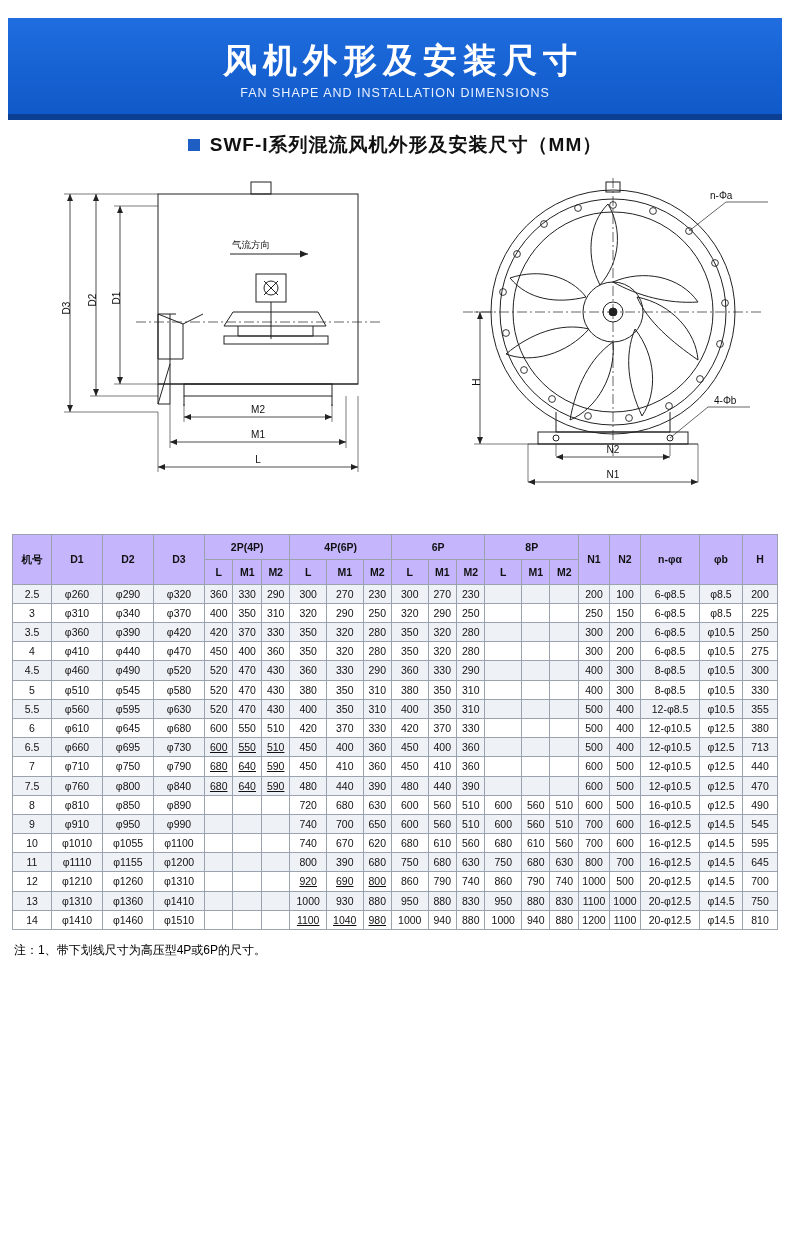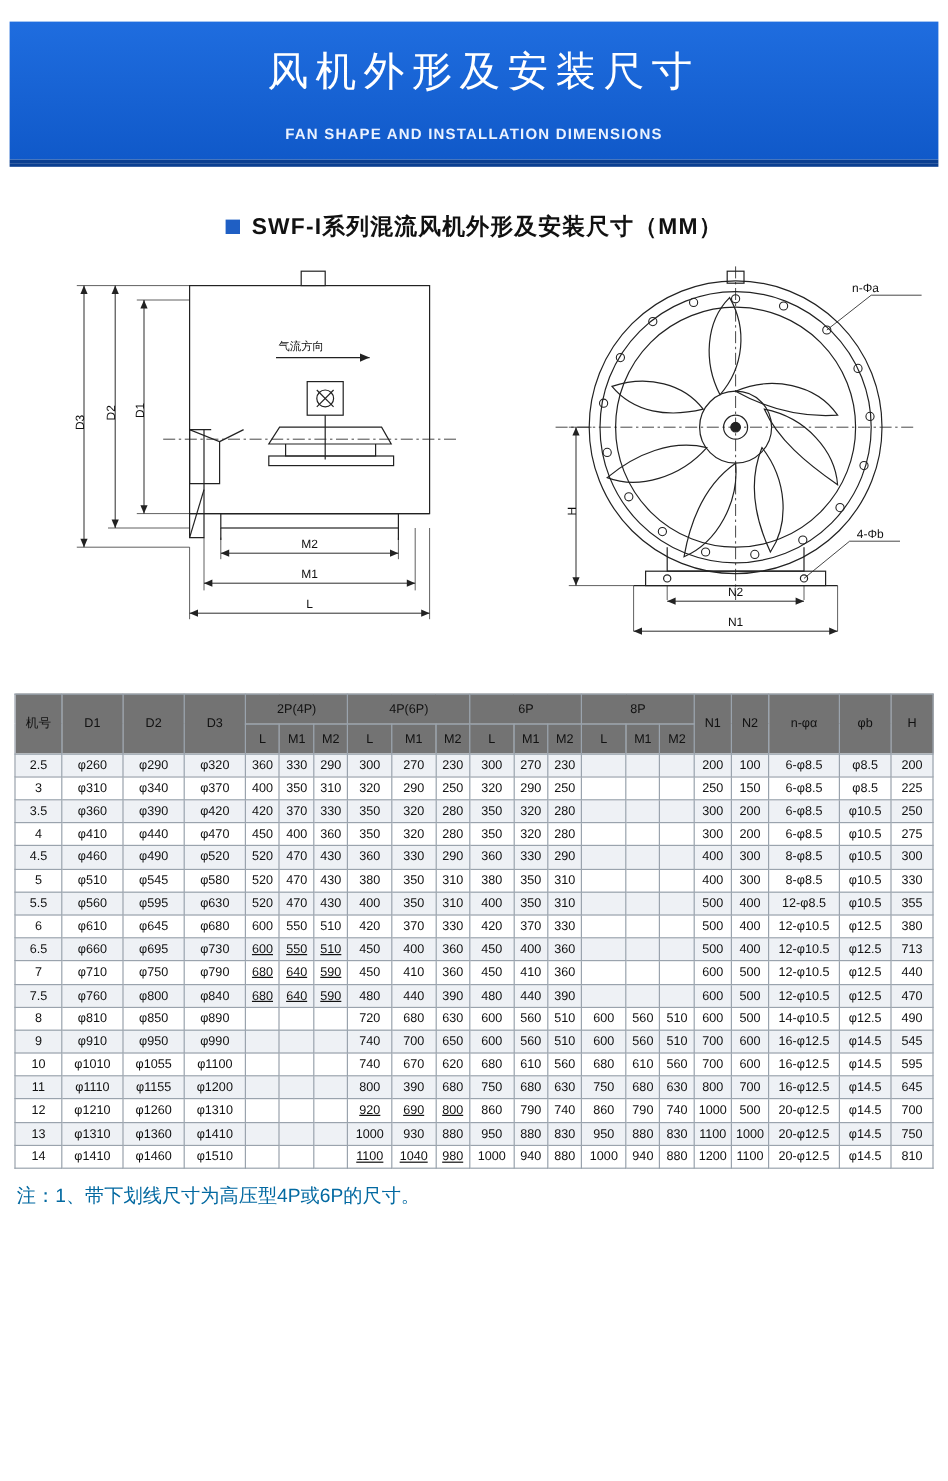--- a/index.html
+++ b/index.html
@@ -16,40 +16,39 @@
     background:#1565d8;
     background:linear-gradient(180deg,#1f6ddf 0%,#1059c9 100%);
     margin:18px 8px 0 8px;
     padding:22px 0 14px 0;
     text-align:center;
     border-bottom:3px solid #0b3f91;
   }
   .banner-title{
     color:#ffffff;
     font-size:34px;
-    font-weight:normal;
+    font-weight:bold;
     letter-spacing:6px;
     line-height:1.2;
     margin-left:16px;
   }
   .banner-sub{
     color:#eaf2ff;
     font-size:12.5px;
     letter-spacing:1px;
-    margin-top:24px;
-    font-weight:bold;
+    margin-top:5px;
   }
   .banner-rule{
     height:3px;background:#0b3f91;margin:0 8px;
   }
 
   
   .section-head{
     text-align:center;
-    margin:37px 0 6px 0;
+    margin:12px 0 6px 0;
     font-size:19px;
     font-weight:bold;
     color:#111;
     letter-spacing:1px;
   }
   .blue-square{
     display:inline-block;
     width:12px;height:12px;
     background:#1f5fc4;
     margin-right:10px;
@@ -76,33 +75,33 @@
   }
   table.spec td, table.spec th{
     border:1px solid #9aa3ad;
     text-align:center;
     padding:2px 1px;
     line-height:1.35;
     font-weight:normal;
     white-space:nowrap;
   }
   table.spec thead td{
-    background:#737373;
-    font-weight:normal;
+    background:#c4b5fd;
+    font-weight:bold;
     height:20px;
   }
   table.spec tbody tr:nth-child(odd){background:#eef1f5;}
   table.spec tbody tr:nth-child(even){background:#ffffff;}
   .u{ text-decoration:underline; }
 
   
   .notes{
     margin:10px 14px 18px 14px;
-    font-size:16px;
-    color:#0369a1;
+    font-size:12px;
+    color:#000000;
     line-height:1.8;
   }
   .notes div{white-space:nowrap;}
 
   .lbl{font-size:10px;fill:#111;font-family:"Liberation Sans", sans-serif;}
   .lbl-cn{font-size:9.5px;fill:#111;font-family:"Liberation Sans", sans-serif;}
 </style>
 </head>
 <body>
 
@@ -573,21 +572,21 @@
             <td>680</td>
             <td>630</td>
             <td>600</td>
             <td>560</td>
             <td>510</td>
             <td>600</td>
             <td>560</td>
             <td>510</td>
             <td>600</td>
             <td>500</td>
-            <td>14-φ10.5</td>
+            <td>16-φ10.5</td>
             <td>φ12.5</td>
             <td>490</td>
           </tr>
           <tr>
             <td>9</td>
             <td>φ910</td>
             <td>φ950</td>
             <td>φ990</td>
             <td></td>
             <td></td>

